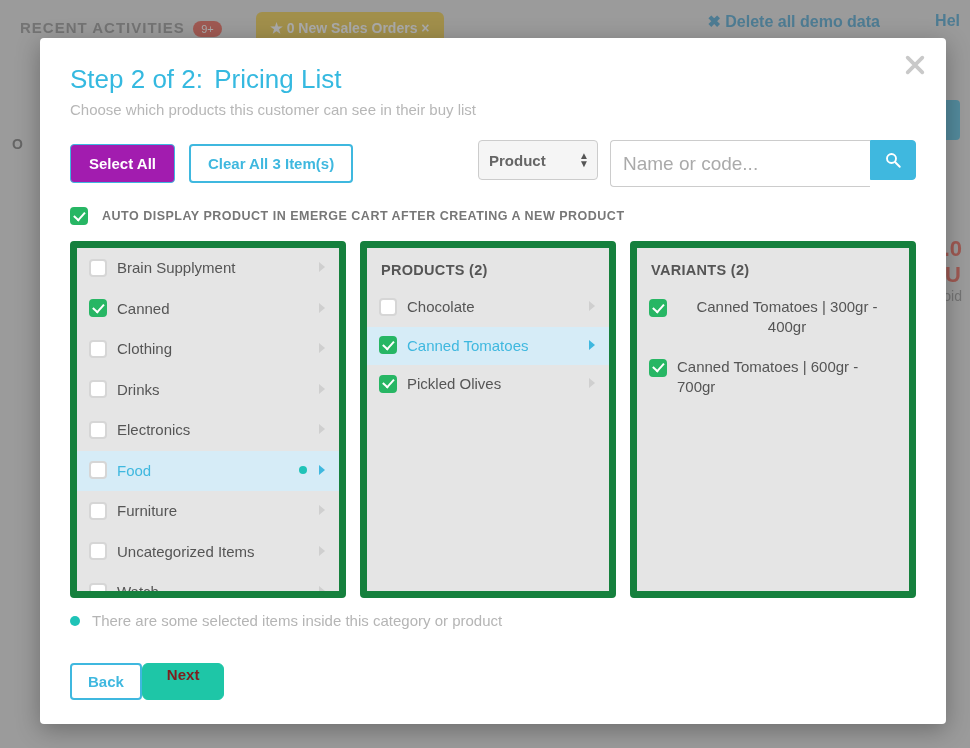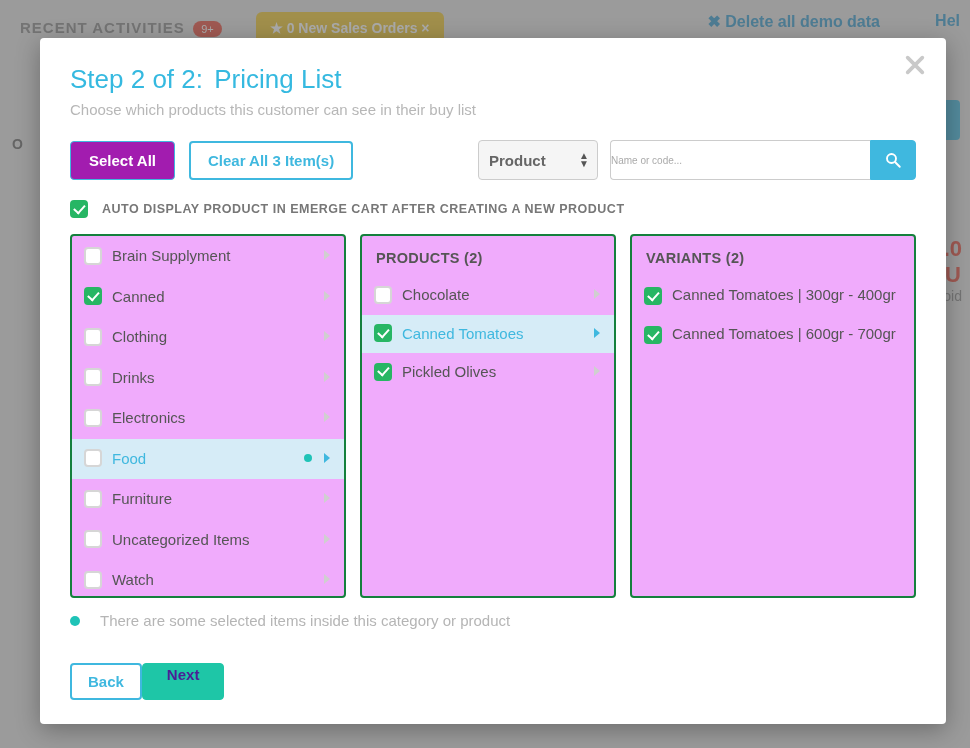--- a/index.html
+++ b/index.html
@@ -39,34 +39,34 @@
   .title-line { font-size:26px; font-weight:500; color:#35b9e0; }
   .subtitle { color:#b7b7b7; margin-top:6px; font-size:15px; }
 
   .controls-row { display:flex; align-items:center; margin-top:22px; gap:14px;}
   .btn {
     border-radius:4px; font-size:15px; font-weight:600; padding:10px 18px;
     cursor:pointer; border:1px solid transparent; user-select:none;
   }
   .btn-primary { background:#a21caf; color:#fff; border-color:#3fb8df;}
   .btn-outline { background:#fff; color:#3fb8df; border:2px solid #3fb8df; padding:9px 17px;}
-  .btn-teal { background:#1ec6a7; color:#4c1d95; border-color:#1ec6a7; padding:2px 24px;}
+  .btn-teal { background:#1ec6a7; color:#7f1d1d; border-color:#1ec6a7; padding:2px 24px;border-radius:6px;}
   .btn-outline-sm { background:#fff; color:#3fb8df; border:2px solid #3fb8df; padding:8px 16px;}
 
   .search-group { margin-left:auto; display:flex; align-items:stretch; }
   .select-wrap {
     position:relative; border:1px solid #ccc; border-radius:4px; background:#f5f5f5;
     padding:0 28px 0 10px; display:flex; align-items:center; height:40px; margin-right:12px;
     min-width:120px;
   }
   .select-wrap .label { color:#666; font-weight:700; font-size:15px;}
   .select-wrap .caret { position:absolute; right:8px; top:50%; transform:translateY(-50%); color:#555; font-size:10px; line-height:8px;}
   .search-input {
-    border:1px solid #ccc; border-right:none; height:40px; width:260px; padding:0 0;
-    font-size:10px; border-radius:4px 0 0 4px; outline:none; color:#555;
+    border:1px solid #ccc; border-right:none; height:47px; width:260px; padding:0 12px;
+    font-size:19px; border-radius:4px 0 0 4px; outline:none; color:#555;
   }
   .search-input::placeholder { color:#aaa; }
   .search-btn {
     width:46px; height:40px; background:#3fb8df; border:1px solid #3fb8df; border-radius:0 4px 4px 0;
     display:flex; align-items:center; justify-content:center; cursor:pointer;
   }
   .search-btn svg { width:18px; height:18px; stroke:#fff; fill:none; }
 
   .auto-row { display:flex; align-items:center; margin-top:20px; gap:14px;}
   .auto-row .label {
@@ -78,41 +78,41 @@
     display:inline-flex; align-items:center; justify-content:center; flex:0 0 18px;
   }
   .check.checked { background:#27b664; border-color:#27b664; }
   .check.checked::after {
     content:""; width:5px; height:9px; border:solid #fff; border-width:0 2.5px 2.5px 0;
     transform: rotate(42deg) translate(-1px,-1px);
   }
 
   .columns { display:flex; gap:14px; margin-top:16px; flex:1 1 auto; min-height:0;}
   .col {
-    border:2px solid #15803d; border-radius:4px; background:#f0abfc; overflow:hidden; display:flex; flex-direction:column;
+    border:7px solid #15803d; border-radius:4px; background:#e5e5e5; overflow:hidden; display:flex; flex-direction:column;
   }
   .col.cats { flex:0 0 276px;}
   .col.prods { flex:1 1 auto;}
   .col.vars { flex:0 0 286px;}
 
   .col-header { padding:14px 14px 10px 14px; font-weight:800; color:#555; font-size:14.5px; letter-spacing:0.3px;}
   .col-body { flex:1 1 auto; overflow:auto; }
 
   .row-item {
     display:flex; align-items:center; gap:10px; padding:9px 12px; font-size:15px; color:#555;
     border-bottom:1px solid transparent; cursor:pointer; position:relative;
   }
   .col.cats .row-item { padding:10px 12px; }
   .row-item .text { flex:1 1 auto; line-height:1.3; }
   .row-item .arrow { color:#cfcfcf; }
   .row-item.selected { background:#d6ecf7; color:#3fb8df; }
   .row-item.selected .arrow { color:#3fb8df; }
   .row-item .dot { width:8px; height:8px; border-radius:50%; background:#1fc3b7; display:inline-block; margin-left:4px;}
 
-  .legend { display:flex; align-items:center; gap:20px; color:#b5b5b5; font-size:15px; margin-top:14px;text-align:right;}
+  .legend { display:flex; align-items:center; gap:12px; color:#b5b5b5; font-size:15px; margin-top:14px;text-align:right;}
   .legend .ldot { width:10px; height:10px; border-radius:50%; background:#1fc3b7; display:inline-block;}
 
   .footer { display:flex; margin-top:34px;}
 
   .var-text { color:#555; font-size:15px; line-height:1.35; }
 </style>
 </head>
 <body>
 
 <div class="bg-hints">
@@ -265,21 +265,21 @@
             <span class="arrow"><svg width="10" height="12" viewBox="0 0 10 12">
                 <path d="M2 1 L8 6 L2 11 Z" fill="#cfcfcf"></path>
               </svg></span>
           </div>
         </div>
     </div>
 
     <div class="col vars">
       <div class="col-header">VARIANTS (2)</div>
       <div class="col-body" id="vars-body">
-          <div class="row-item" style="align-items: flex-start;">
+          <div class="row-item" style="align-items: flex-start; text-align: center;">
             <span class="check checked" style="margin-top:2px;"></span>
             <span class="var-text">Canned Tomatoes | 300gr - 400gr</span>
           </div>
           <div class="row-item" style="align-items: flex-start;">
             <span class="check checked" style="margin-top:2px;"></span>
             <span class="var-text">Canned Tomatoes | 600gr - 700gr</span>
           </div>
         </div>
     </div>
   </div>

